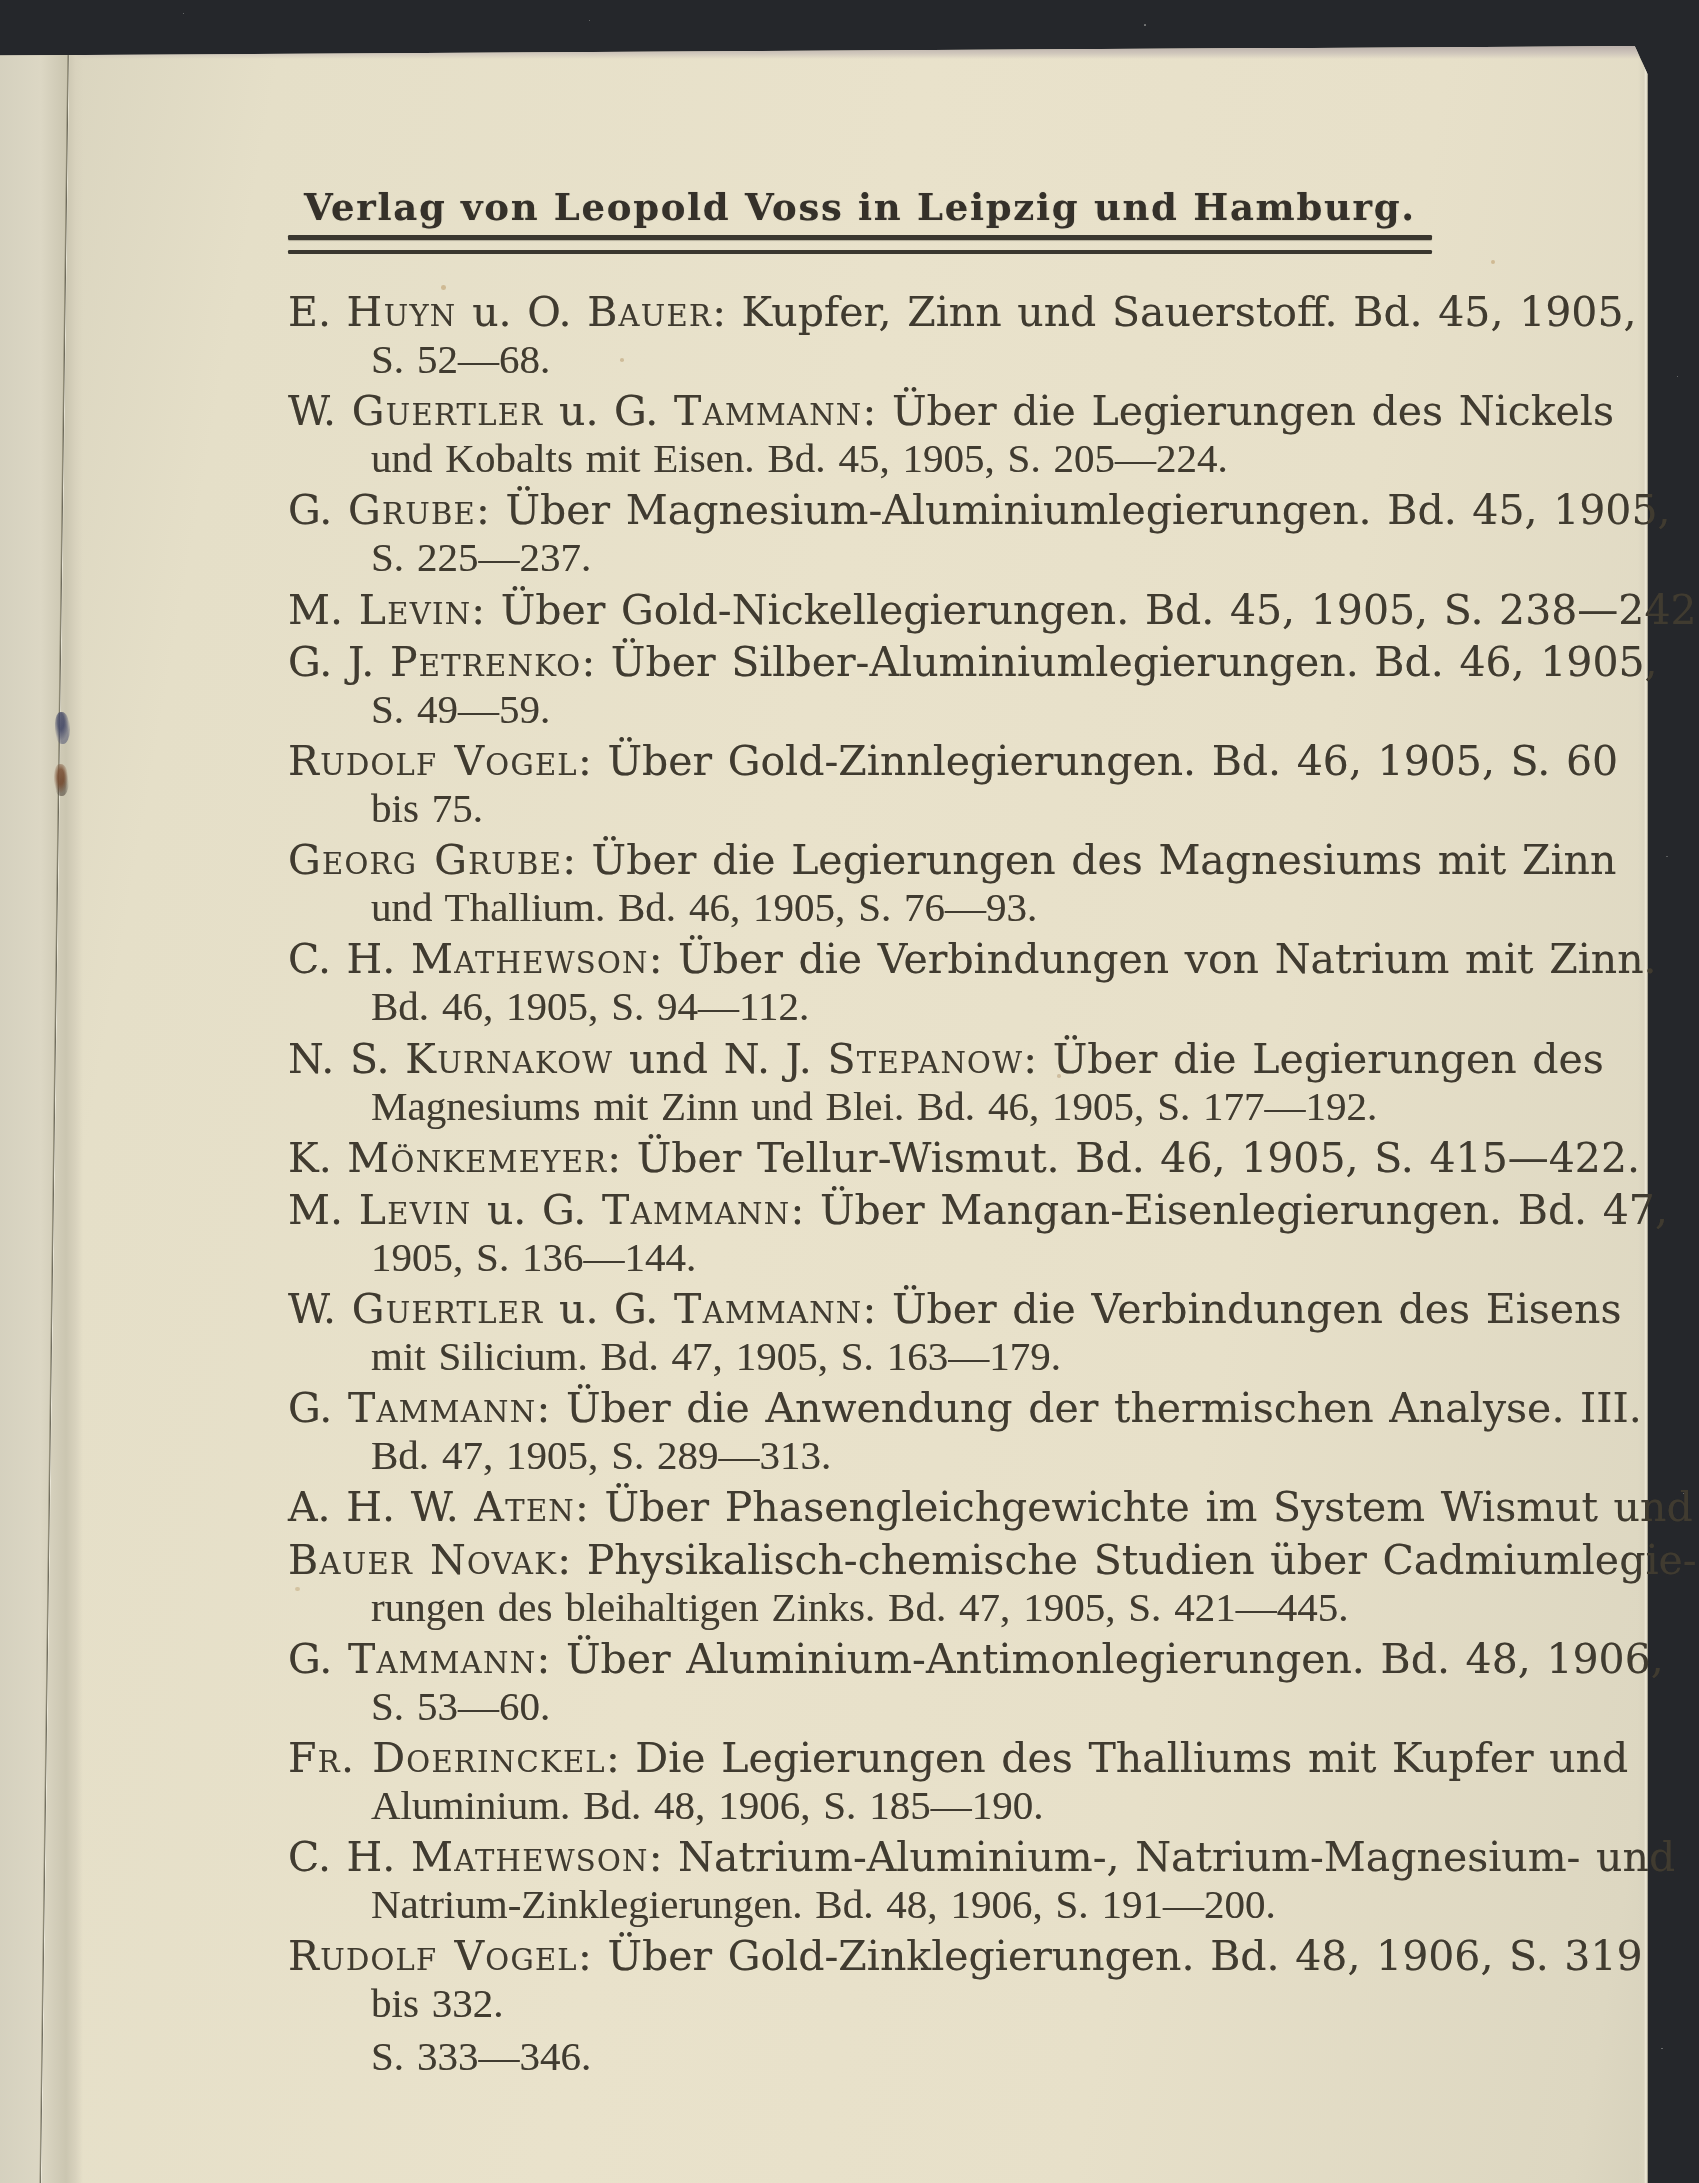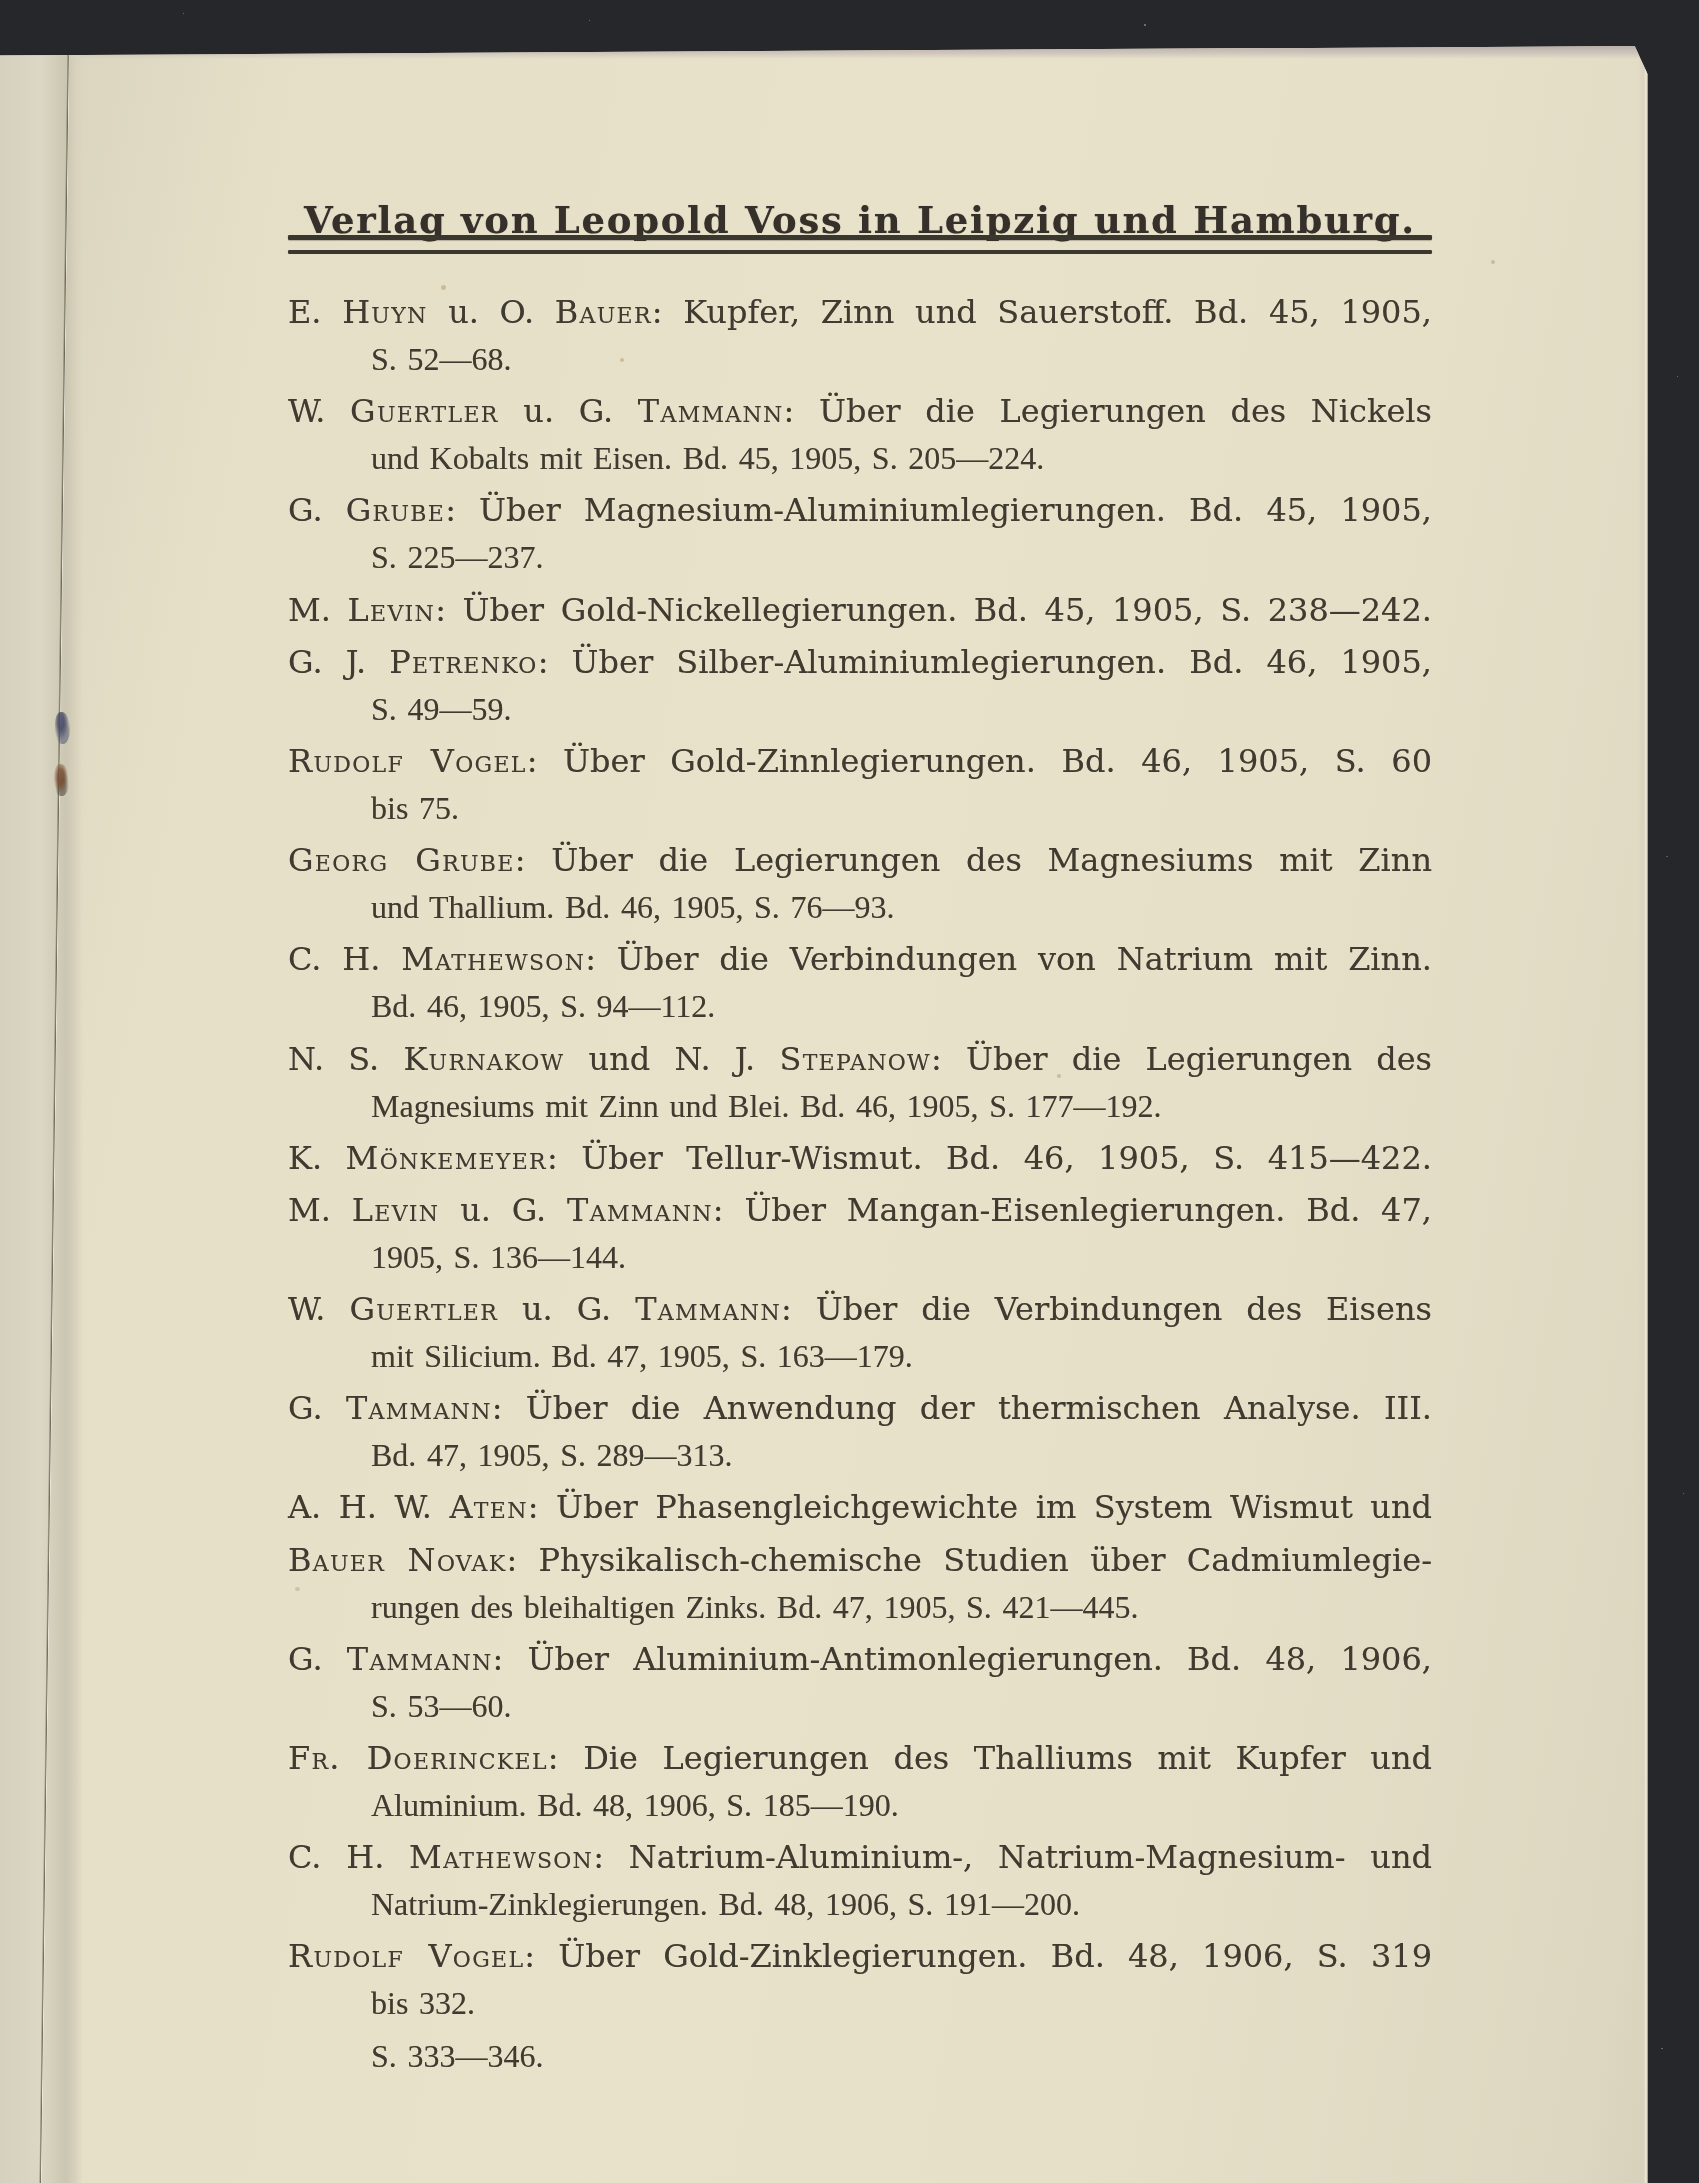--- a/index.html
+++ b/index.html
@@ -37,29 +37,29 @@
       radial-gradient(ellipse at 40% 30%,rgba(72,76,104,.85) 0 25%,rgba(72,76,104,0) 60%),
       radial-gradient(ellipse at 60% 70%,rgba(90,94,120,.6) 0 30%,rgba(90,94,120,0) 65%);}
   .stitch.s2{left:65px;top:718px;background:
       radial-gradient(ellipse at 45% 40%,rgba(118,74,46,.8) 0 28%,rgba(118,74,46,0) 62%),
       radial-gradient(ellipse at 55% 75%,rgba(70,60,50,.55) 0 25%,rgba(70,60,50,0) 60%);}
   
   .fleck{position:absolute;border-radius:50%;}
   
   .col{position:absolute;left:288px;width:1144px;}
   .header{
-    top:198px;text-align:center;
+    top:185px;text-align:center;
     font-size:37px;line-height:44px;font-weight:bold;letter-spacing:1.7px;
     color:#35312a;text-shadow:0 0 0.9px rgba(53,49,42,.35);
     white-space:nowrap;
   }
   .rule{position:absolute;left:288px;width:1144px;background:#3a372f;border-radius:1.3px;}
   .rule.r1{top:235px;height:5.2px;box-shadow:0 0.9px 0.9px rgba(58,55,47,.3);}
   .rule.r2{top:250px;height:3.5px;}
-  .entries{top:289px;font-size:32px;line-height:47px;color:#403b30;
+  .entries{top:289px;font-size:41px;line-height:47px;color:#403b30;
     text-shadow:0 0 0.4px rgba(64,59,48,.4);word-spacing:2.6px;}
   .entry{margin:0 0 5.2px 0;}
   .line{white-space:nowrap;text-align:left;}
   .line.just{text-align:justify;text-align-last:justify;}
   .line.cont{padding-left:83px;font-family:Liberation Serif, serif;}
   .sc{font-variant:small-caps;letter-spacing:1.3px;}
 </style>
 </head>
 <body>
 

